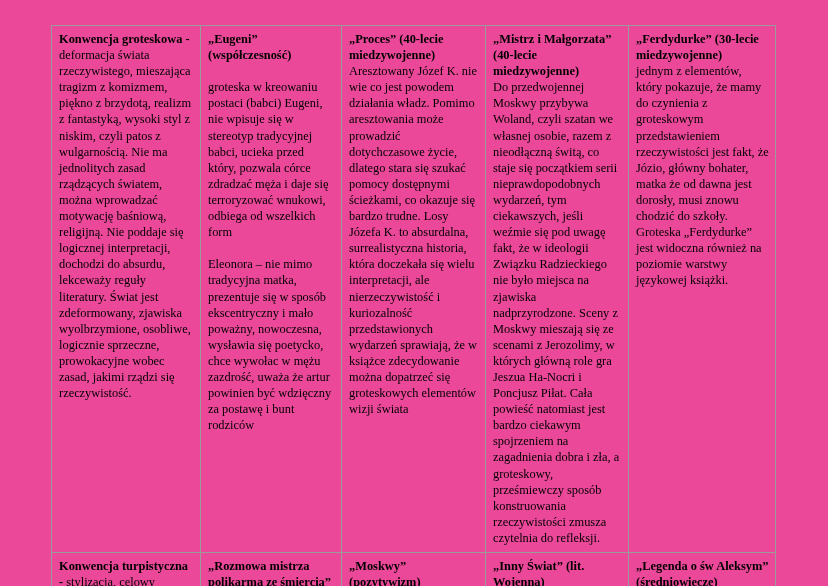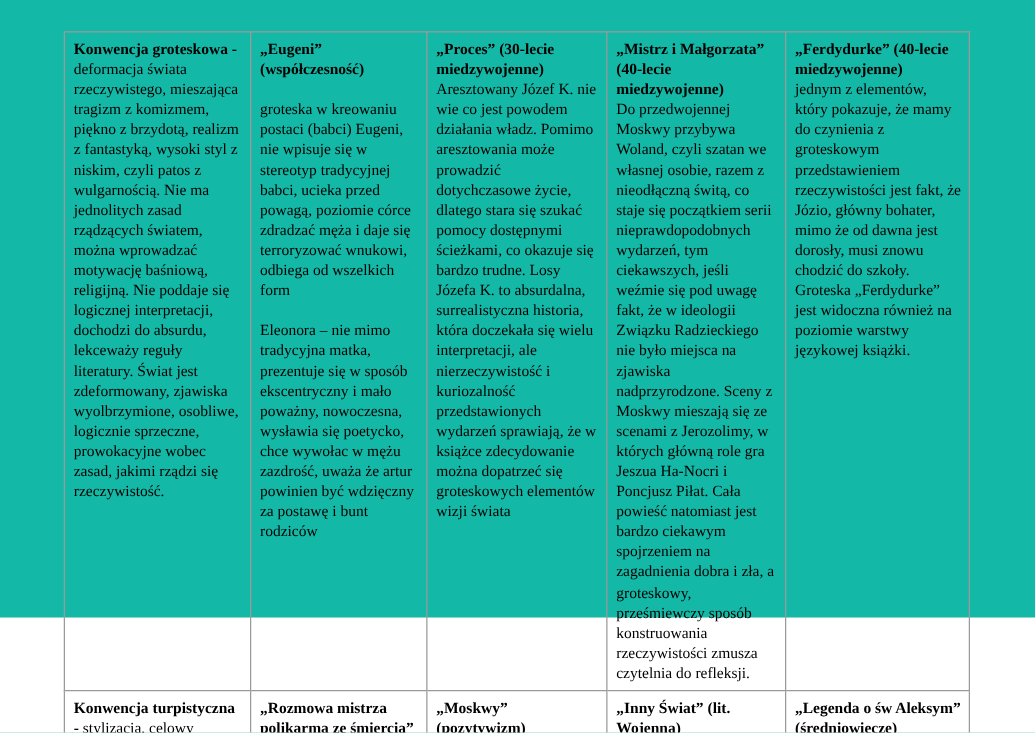--- a/index.html
+++ b/index.html
@@ -10,22 +10,22 @@
   body {
     width: 828px;
     height: 586px;
     overflow: hidden;
     font-family: "Liberation Serif", "DejaVu Serif", serif;
     color: #000000;
   }
   #page {
     position: relative;
     width: 828px;
-    height: 494px;
-    background: #14b8a6;
+    height: 586px;
+    background: #ec4899;
     font-family: Liberation Serif, serif;
   }
   table.grotesque-table {
     position: absolute;
     left: 51px;
     top: 25px;
     width: 724px;
     border-collapse: collapse;
     table-layout: fixed;
   }
@@ -85,34 +85,34 @@
     <tbody>
       <tr class="row-1">
         <td>
           <div class="para">
             <span class="cell-title">Konwencja groteskowa -</span>
             <span class="cell-body">deformacja świata rzeczywistego, mieszająca tragizm z komizmem, piękno z brzydotą, realizm z fantastyką, wysoki styl z niskim, czyli patos z wulgarnością. Nie ma jednolitych  zasad rządzących światem, można wprowadzać motywację baśniową, religijną. Nie poddaje się logicznej interpretacji, dochodzi do absurdu, lekceważy reguły literatury. Świat jest zdeformowany, zjawiska wyolbrzymione, osobliwe, logicznie sprzeczne, prowokacyjne wobec zasad, jakimi rządzi się rzeczywistość.</span>
           </div>
         </td>
         <td>
           <div class="cell-title-block">„Eugeni” (współczesność)</div>
-          <div class="para gap-before">groteska w kreowaniu postaci (babci) Eugeni, nie wpisuje się w stereotyp tradycyjnej babci, ucieka przed powagą, poziomie córce zdradzać męża i daje się terroryzować wnukowi, odbiega od wszelkich form</div>
+          <div class="para gap-before">groteska w kreowaniu postaci (babci) Eugeni, nie wpisuje się w stereotyp tradycyjnej babci, ucieka przed który, pozwala córce zdradzać męża i daje się terroryzować wnukowi, odbiega od wszelkich form</div>
           <div class="para">Eleonora – nie mimo tradycyjna matka, prezentuje się w sposób ekscentryczny i mało poważny, nowoczesna, wysławia się poetycko, chce wywołac w mężu zazdrość, uważa że artur powinien być wdzięczny za postawę i bunt rodziców</div>
         </td>
         <td>
-          <div class="cell-title-block">„Proces” (30-lecie miedzywojenne)</div>
+          <div class="cell-title-block">„Proces” (40-lecie miedzywojenne)</div>
           <div class="para">Aresztowany Józef K. nie wie co jest powodem działania władz. Pomimo aresztowania może prowadzić dotychczasowe życie, dlatego stara się szukać pomocy dostępnymi ścieżkami, co okazuje się bardzo trudne. Losy Józefa K. to absurdalna, surrealistyczna historia, która doczekała się wielu interpretacji, ale nierzeczywistość i kuriozalność przedstawionych wydarzeń sprawiają, że w książce zdecydowanie można dopatrzeć się groteskowych elementów wizji świata</div>
         </td>
         <td>
           <div class="cell-title-block">„Mistrz i Małgorzata” (40-lecie miedzywojenne)</div>
           <div class="para">Do przedwojennej Moskwy przybywa Woland, czyli szatan we własnej osobie, razem z nieodłączną świtą, co staje się początkiem serii nieprawdopodobnych wydarzeń, tym ciekawszych, jeśli weźmie się pod uwagę fakt, że w ideologii Związku Radzieckiego nie było miejsca na zjawiska nadprzyrodzone. Sceny z Moskwy mieszają się ze scenami z Jerozolimy, w których główną role gra Jeszua Ha-Nocri i Poncjusz Piłat. Cała powieść natomiast jest bardzo ciekawym spojrzeniem na zagadnienia dobra i zła, a groteskowy, prześmiewczy sposób konstruowania rzeczywistości zmusza czytelnia do refleksji.</div>
         </td>
         <td>
-          <div class="cell-title-block">„Ferdydurke” (40-lecie miedzywojenne)</div>
-          <div class="para">jednym z elementów, który pokazuje, że mamy do czynienia z groteskowym przedstawieniem rzeczywistości jest fakt, że Józio, główny bohater, mimo że od dawna jest dorosły, musi znowu chodzić do szkoły. Groteska „Ferdydurke” jest widoczna również na poziomie warstwy językowej książki.</div>
+          <div class="cell-title-block">„Ferdydurke” (30-lecie miedzywojenne)</div>
+          <div class="para">jednym z elementów, który pokazuje, że mamy do czynienia z groteskowym przedstawieniem rzeczywistości jest fakt, że Józio, główny bohater, matka że od dawna jest dorosły, musi znowu chodzić do szkoły. Groteska „Ferdydurke” jest widoczna również na poziomie warstwy językowej książki.</div>
         </td>
       </tr>
       <tr class="row-2">
         <td>
           <div class="para">
             <span class="cell-title">Konwencja turpistyczna -</span>
             <span class="cell-body">stylizacja, celowy antyestetyzm ukazujący śmierć, chorobę, zepsucie, opisujący biologiczną stronę natury z jej wydzielinami i rozkładem. Może łączyć się z groteską, skrajnością, brutalizacją, dosadnością. Wobec moralności świata człowiek jest istotą podłą,</span>
           </div>
         </td>
         <td>

